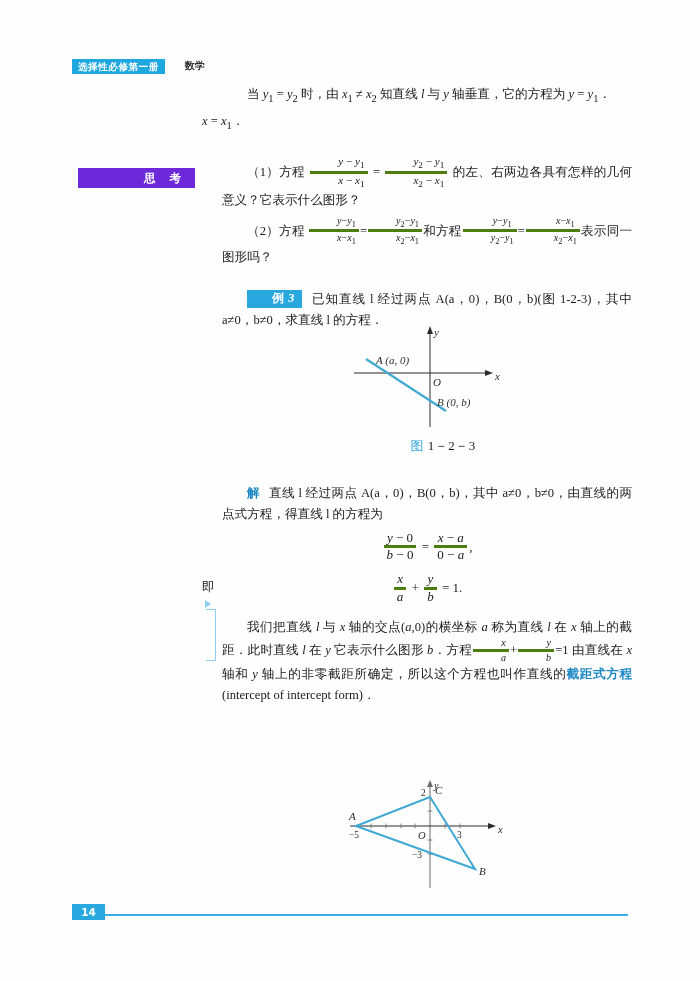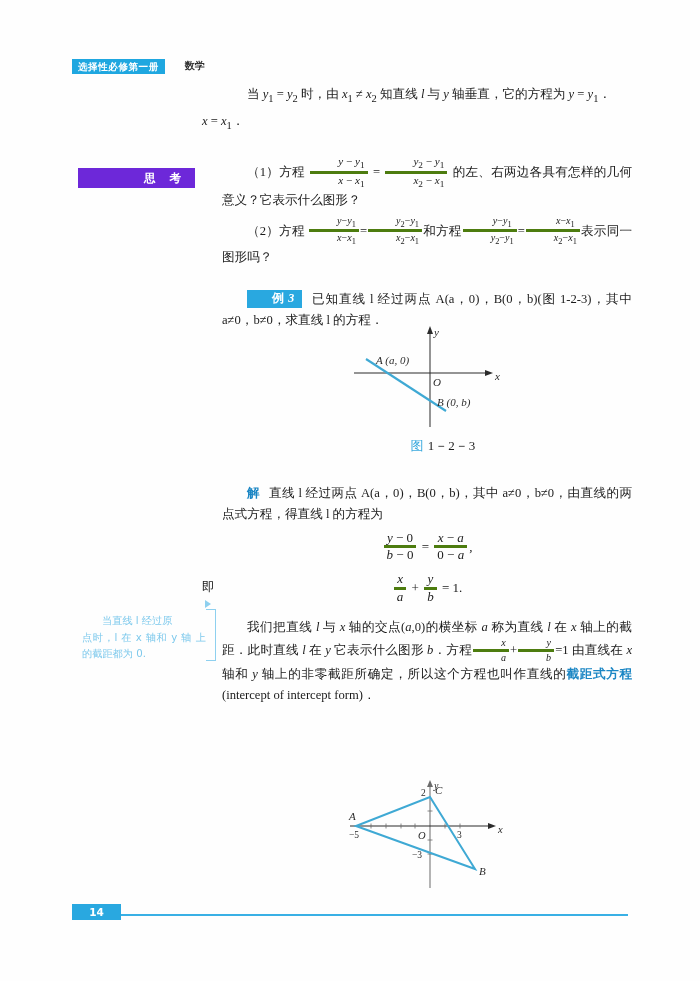--- a/index.html
+++ b/index.html
@@ -181,21 +181,21 @@
     left: 72px;
     top: 914px;
     width: 556px;
     height: 1.6px;
     background: #39b0e5;
   }
   .pagenum {
     position: absolute;
     left: 72px;
     top: 904px;
-    width: 49px;
+    width: 33px;
     height: 16px;
     background: #29a8e0;
     color: #ffffff;
     font-family: "DejaVu Sans", sans-serif;
     font-size: 10.5px;
     font-weight: bold;
     display: flex;
     align-items: center;
     justify-content: center;
   }
@@ -335,25 +335,20 @@
       <span>轴和</span>
       <span class="mathvar">y</span>
       <span>轴上的非零截距所确定，所以这个方程也叫作直线的</span><span class="term-hl">截距式方程</span><span>(intercept of intercept form)．</span>
     </p>
 
     <div style="height:10px"></div>
 
 
   </div>
 
-  <div class="sidenote">
-    <span class="nindent">当直线 l 经过原</span>
-    <span>点时，l 在 x 轴和 y 轴</span>
-    <span>上的截距都为 0.</span>
-  </div>
   <div class="sidenote-bracket"></div>
   <div class="sidenote-arrow"></div>
 
   <div class="fig" style="left:338px;top:323px;width:210px;">
     <svg width="210" height="108" viewBox="0 0 210 108">
 
       <line x1="92" y1="8" x2="92" y2="104" stroke="#2b2b2b" stroke-width="1"></line>
       <polygon points="92,3 89,11 95,11" fill="#2b2b2b"></polygon>
 
       <line x1="16" y1="50" x2="150" y2="50" stroke="#2b2b2b" stroke-width="1"></line>

